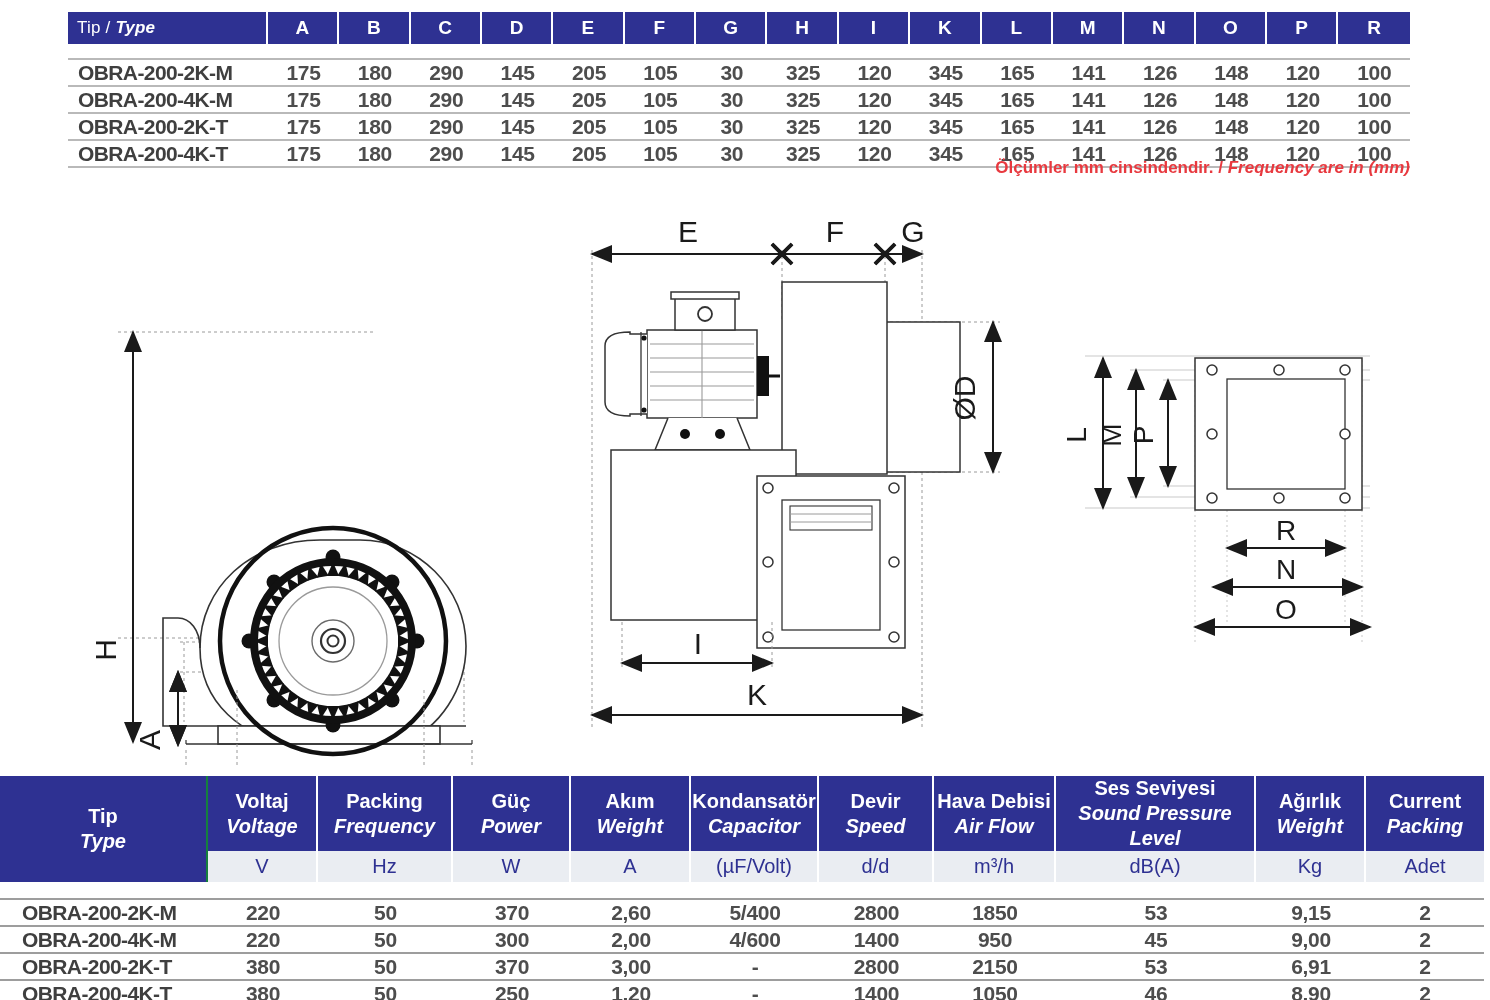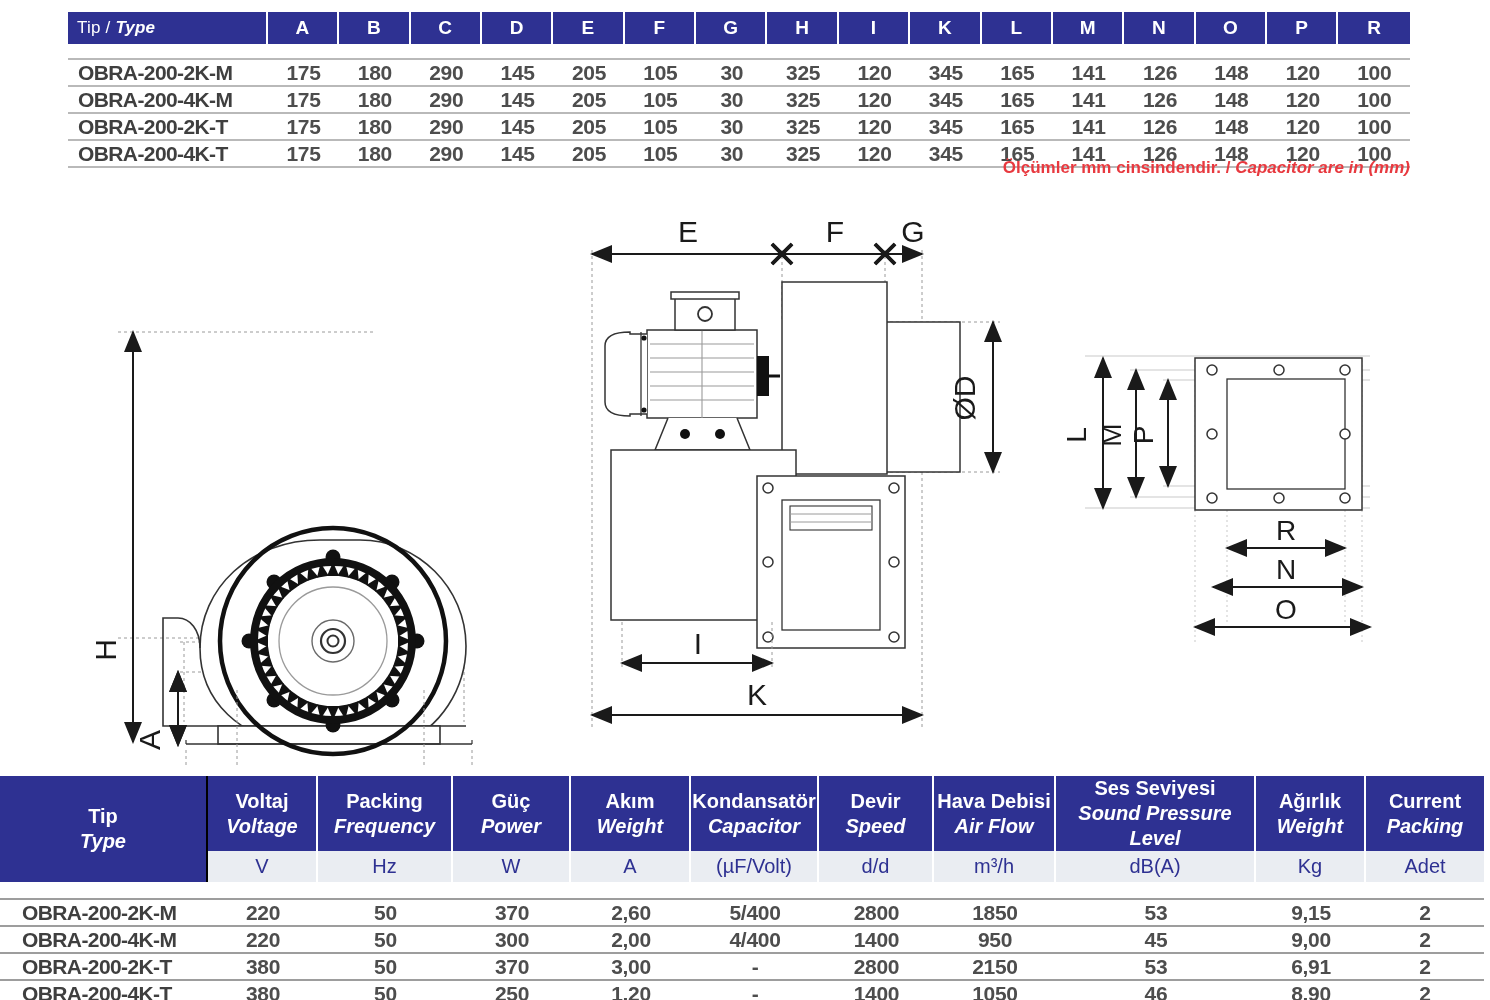--- a/index.html
+++ b/index.html
@@ -71,21 +71,21 @@
     border-right:2px solid #ffffff;
     vertical-align:middle;
   }
   table.spectbl th .tr-lbl{display:block;font-size:20px;font-weight:bold;line-height:25px;}
   table.spectbl th .en-lbl{display:block;font-size:20px;font-weight:bold;font-style:italic;line-height:25px;}
   table.spectbl td.unit{
     background:#eaedf2;color:#2e3192;font-size:20px;text-align:center;
     height:31px;padding:0;border-right:2px solid #ffffff;font-weight:normal;
   }
   table.spectbl th.tipcell{
-    border-right:2px solid #000000;
+    border-right:2px solid #15803d;
   }
   table.spectbl tr.gap td{height:16px;padding:0;background:#fff;border:none;}
   table.spectbl td.dat{
     font-size:21px;text-align:center;height:25px;padding:0;
     color:#4d4d4d;font-weight:bold;border-bottom:2px solid #9d9d9d;letter-spacing:-0.3px;
   }
   table.spectbl td.dname{
     text-align:left;padding-left:22px;font-size:21px;font-weight:bold;color:#3f3f3f;
     letter-spacing:-0.6px;
   }
@@ -218,21 +218,21 @@
         <td>126</td>
         <td>148</td>
         <td>120</td>
         <td>100</td>
       </tr>
     </tbody>
   </table>
 </div>
 
 <div class="note">
-  <span>Ölçümler mm cinsindendir.</span><span> / </span><i>Capacitor are in (mm)</i>
+  <span>Ölçümler mm cinsindendir.</span><span> / </span><i>Frequency are in (mm)</i>
 </div>
 
 <div id="drawings">
 <svg width="1490" height="555" viewBox="0 0 1490 555" xmlns="http://www.w3.org/2000/svg">
   <defs>
     <marker id="ah" markerWidth="11" markerHeight="9" refX="10" refY="4.5" orient="auto">
       <path d="M0,0 L11,4.5 L0,9 z" fill="#1a1a1a"></path>
     </marker>
     <marker id="ahs" markerWidth="11" markerHeight="9" refX="1" refY="4.5" orient="auto">
       <path d="M11,0 L0,4.5 L11,9 z" fill="#1a1a1a"></path>
@@ -581,21 +581,21 @@
         <td class="dat">53</td>
         <td class="dat">9,15</td>
         <td class="dat">2</td>
       </tr>
       <tr>
         <td class="dat dname">OBRA-200-4K-M</td>
         <td class="dat">220</td>
         <td class="dat">50</td>
         <td class="dat">300</td>
         <td class="dat">2,00</td>
-        <td class="dat">4/400</td>
+        <td class="dat">4/600</td>
         <td class="dat">1400</td>
         <td class="dat">950</td>
         <td class="dat">45</td>
         <td class="dat">9,00</td>
         <td class="dat">2</td>
       </tr>
       <tr>
         <td class="dat dname">OBRA-200-2K-T</td>
         <td class="dat">380</td>
         <td class="dat">50</td>

